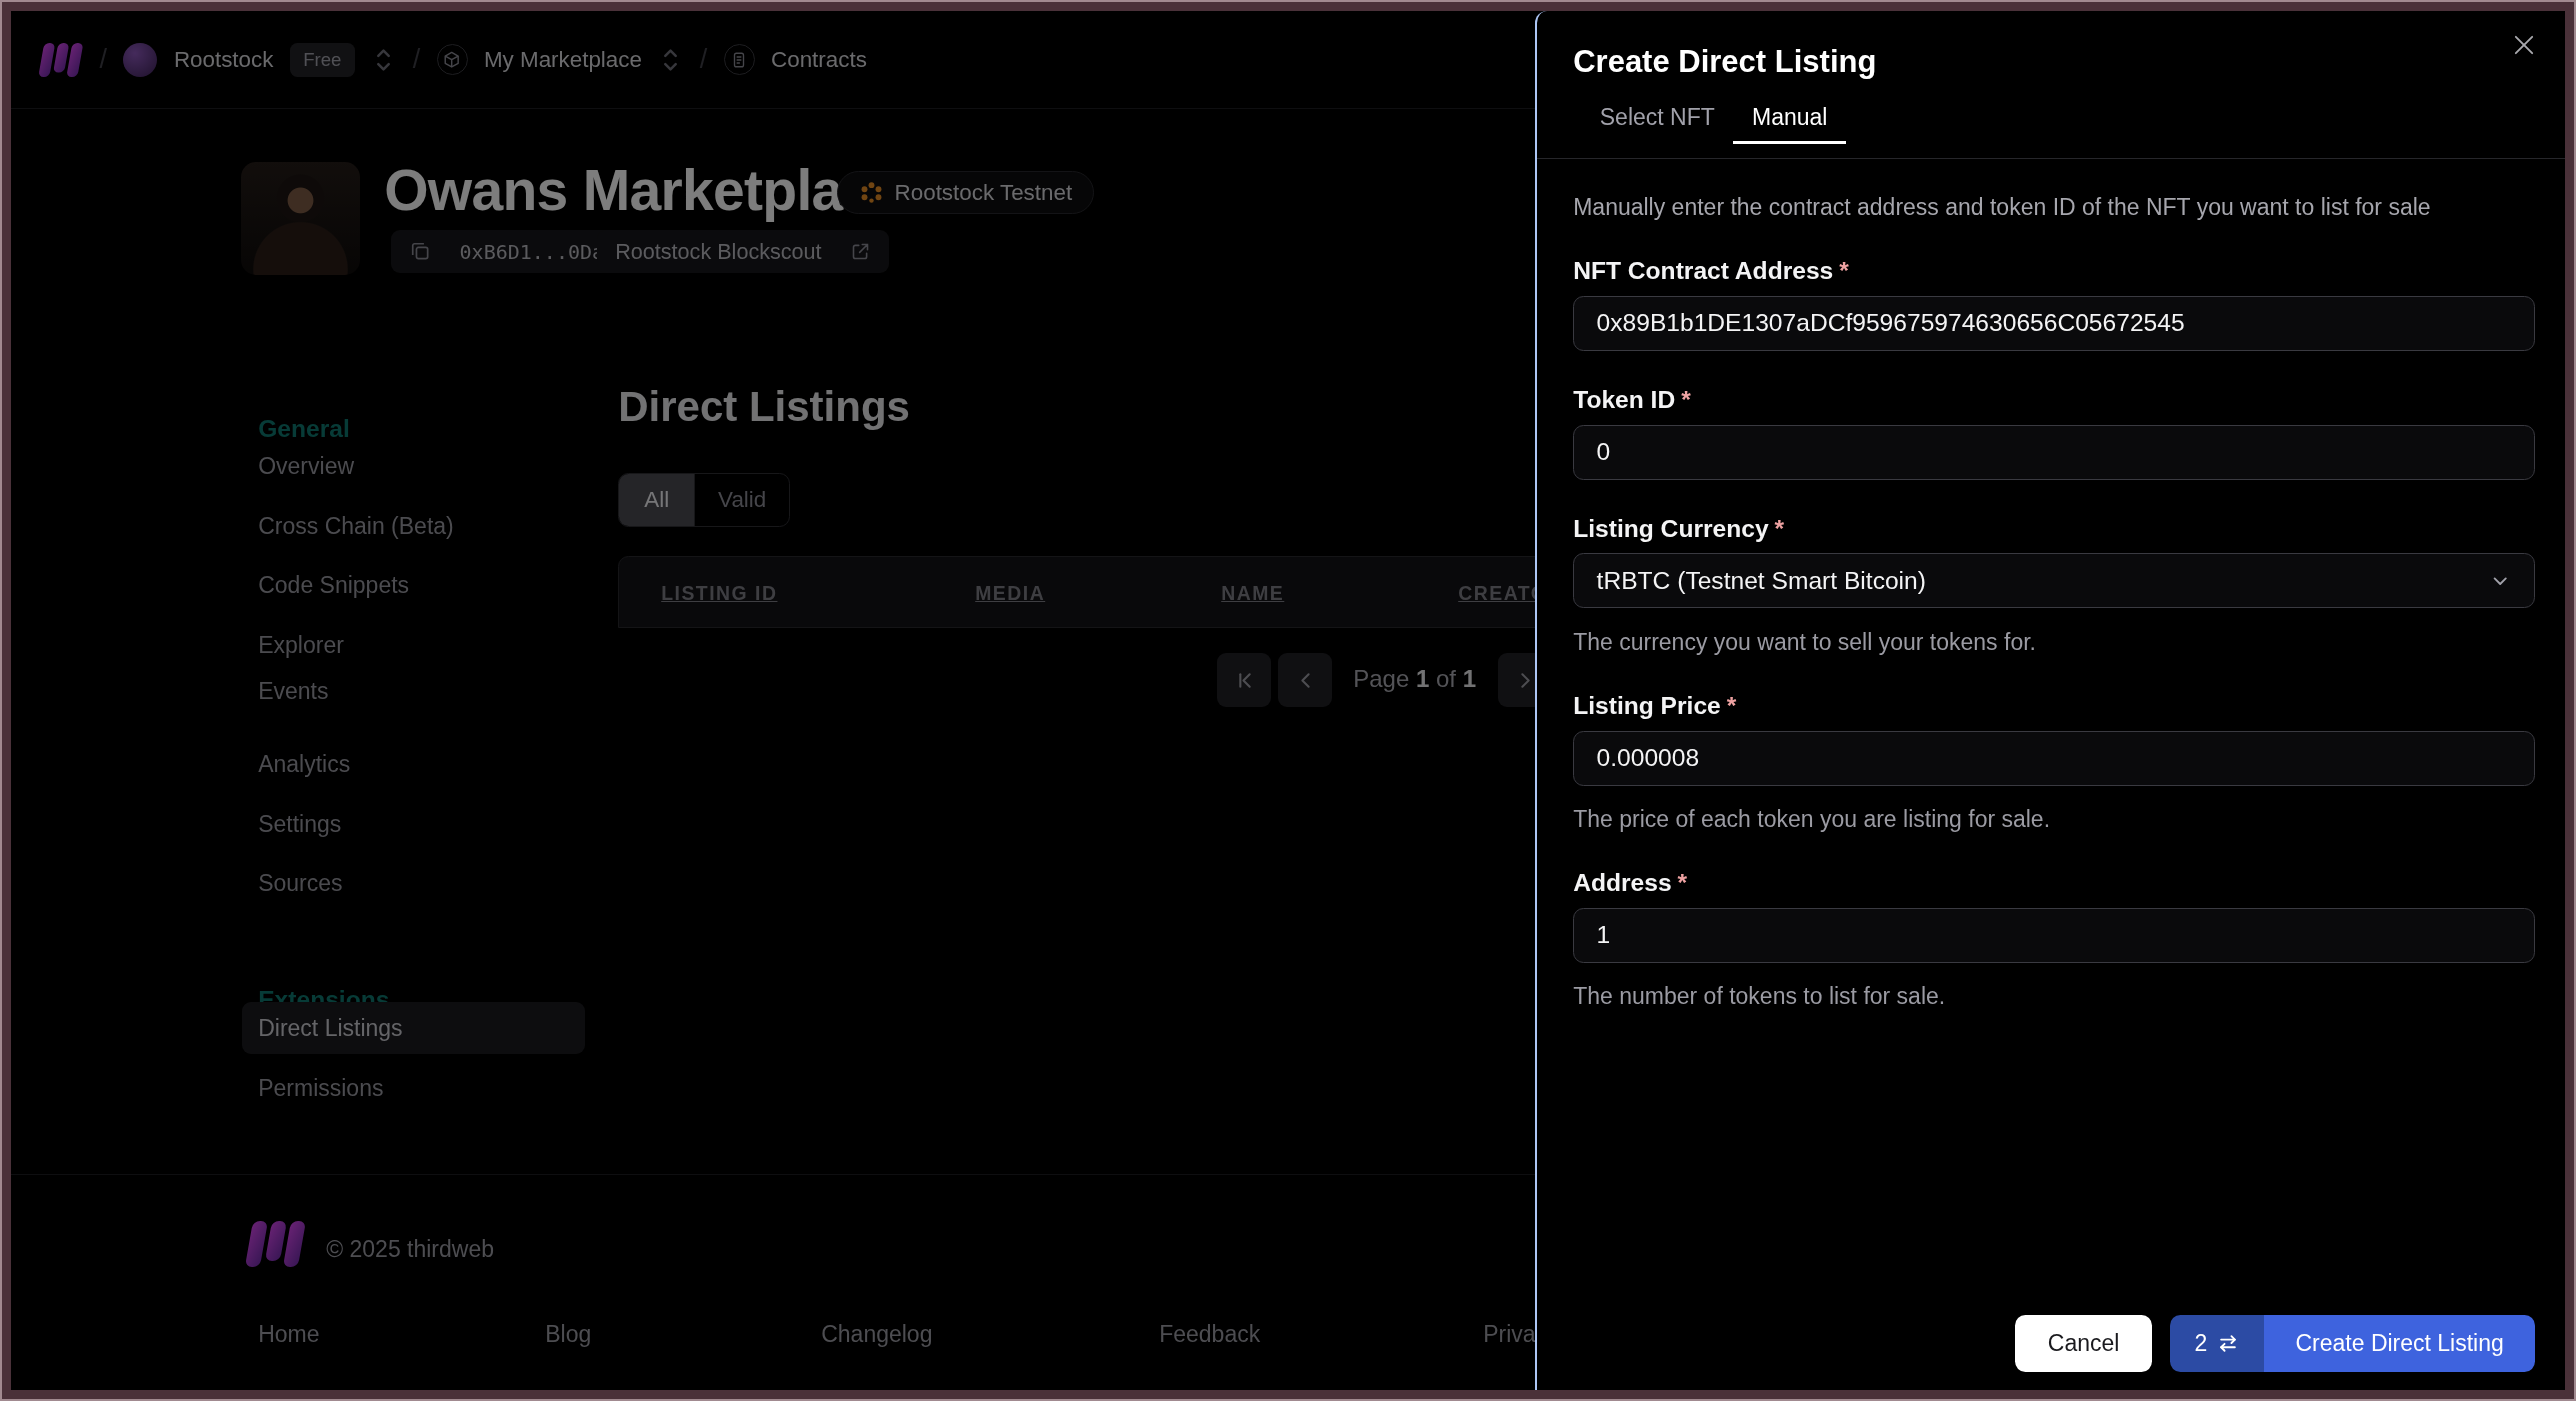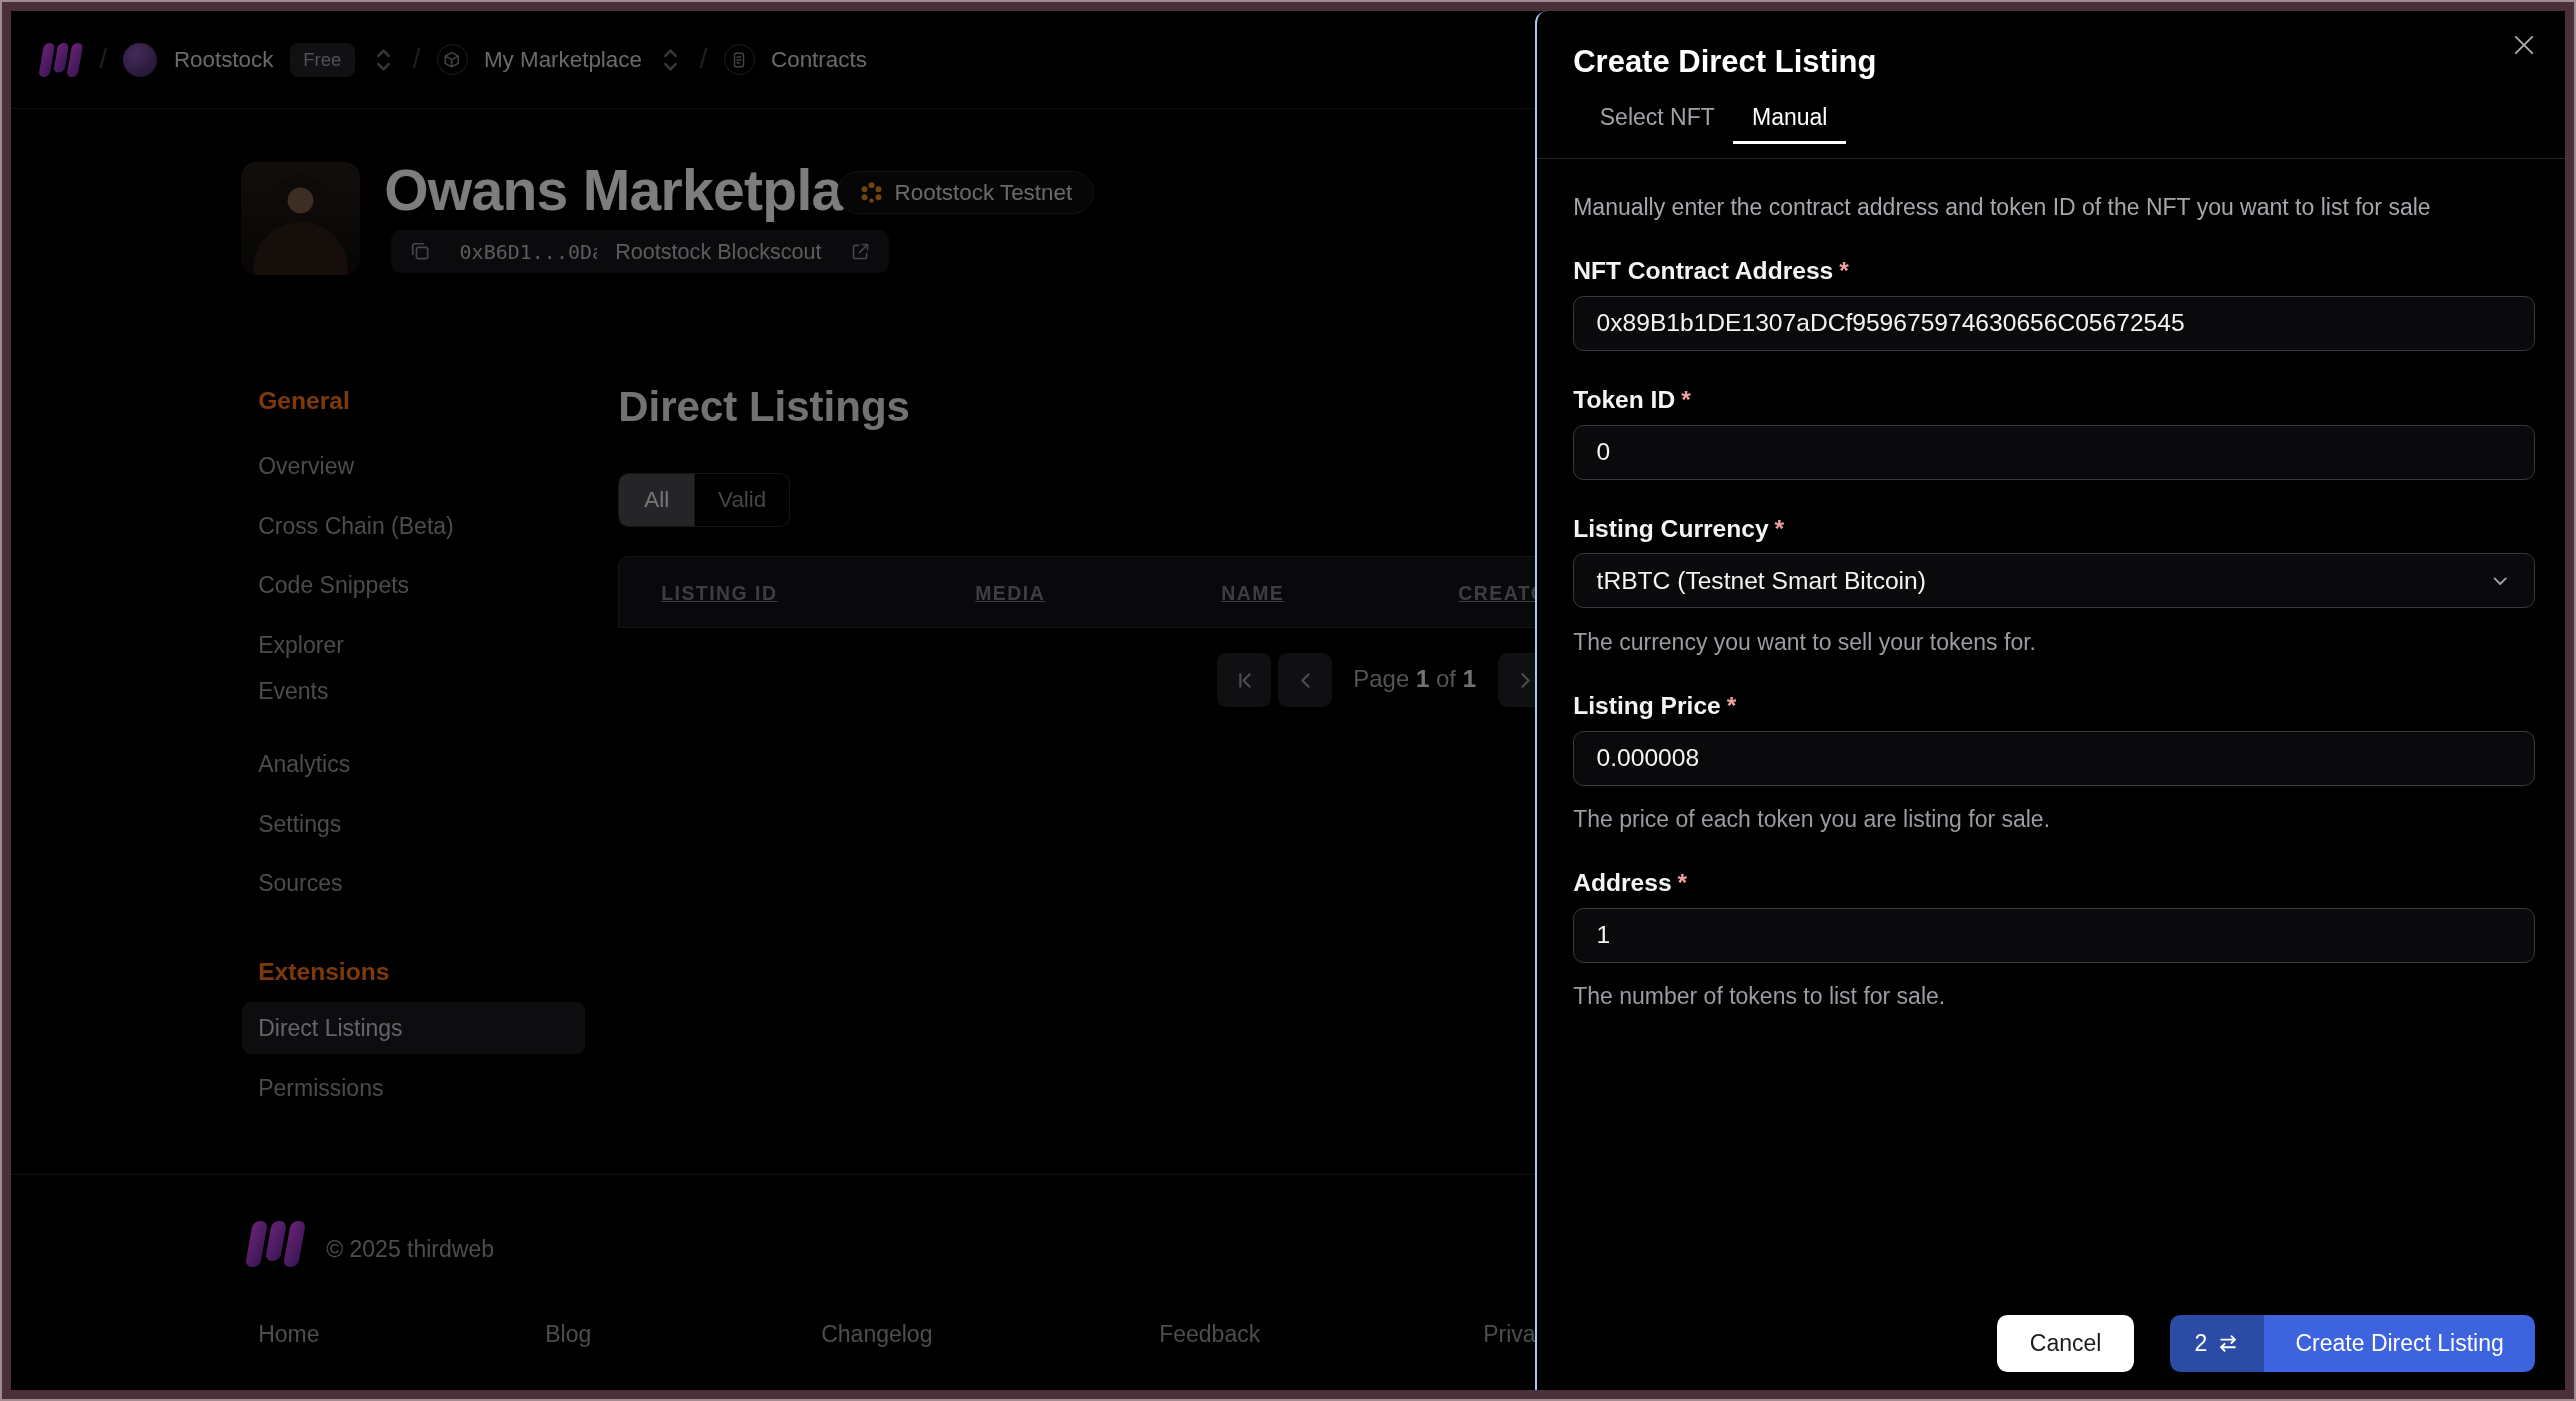--- a/index.html
+++ b/index.html
@@ -23,21 +23,21 @@
       radial-gradient(circle at 50% 34%, #7d5b45 0%, #7d5b45 13%, rgba(0,0,0,0) 14%),
       radial-gradient(circle at 50% 32%, #1c1512 0%, #1c1512 24%, rgba(0,0,0,0) 25%),
       radial-gradient(circle at 50% 95%, #2a1d17 0%, #2a1d17 38%, rgba(0,0,0,0) 39%),
       linear-gradient(180deg, #241c18, #0e0b0a); }
   .page-title { position:absolute; left:373px; top:146px; font-size:57px; font-weight:700; color:#fafafa; letter-spacing:-0.7px; }
   .network-badge { position:absolute; left:826px; top:160px; height:43px; border:1.5px solid #27272c; background:#0c0c0e; border-radius:21.6px; display:flex; align-items:center; gap:10.4px; padding:0 21px; color:#d4d4d8; font-size:22.4px; }
   .pill-btn { position:absolute; height:43px; background:#17171a; border-radius:9px; display:flex; align-items:center; gap:28px; padding:0 18px; color:#b7b7bd; font-size:21.6px; }
   .addr-btn { left:380px; top:219px; font-family:"DejaVu Sans Mono", monospace; font-size:20px; }
   .scan-btn { left:586px; top:219px; }
 
-  .side-heading { position:absolute; left:247px; font-size:24.6px; font-weight:700; color:#f97316; }
+  .side-heading { position:absolute; left:247px; font-size:24.6px; font-weight:700; color:#0f766e;margin-top:28px; }
   .side-item { position:absolute; left:247px; font-size:23px; color:#97979f;text-align:right; }
   .side-active-pill { position:absolute; left:231px; top:991px; width:343px; height:52px; background:#1b1b1f; border-radius:9px; }
   .side-active-label { position:absolute; left:247px; top:1004px; font-size:23px; color:#c9c9cf; }
 
   .main-heading { position:absolute; left:607px; top:372px; font-size:42px; font-weight:700; color:#e4e4e7; }
   .segmented { position:absolute; left:607px; top:462px; height:54px; display:flex; border:1.5px solid #2e2e33; border-radius:10.4px; overflow:hidden; }
   .seg { display:flex; align-items:center; justify-content:center; font-size:22.4px; }
   .seg-all { width:75px; background:#4a4a50; color:#ededf0; }
   .seg-valid { width:95px; color:#8b8b94; border-left:1.5px solid #2e2e33; }
   .table-card { position:absolute; left:607px; top:545px; width:1118px; height:72px; background:#131316; border:0.7px solid #28282d; border-radius:10.4px 10.4px 0 0; }
@@ -65,21 +65,21 @@
   .tabs-divider { position:absolute; left:0; right:0; top:147px; border-top:1.5px solid #26262a; }
 
   .form { position:absolute; left:36px; right:30px; top:181px; }
   .form-desc { font-size:23px; color:#a6a6ad; line-height:30px; }
   .f-label { margin-top:34px; font-size:24.6px; font-weight:600; color:#f4f4f5; line-height:30px; }
   .f-label .req { color:#eea2a2; margin-left:6px; }
   .f-input { margin-top:9.7px; width:100%; height:55px; background:#0a0a0c; border:1.5px solid #3a3a41; border-radius:10.4px; color:#f4f4f5; font-size:24.6px; padding:0 22.4px; font-family:"Liberation Sans", sans-serif; outline:none; }
   .f-select { margin-top:9.7px; width:100%; height:55px; background:#0a0a0c; border:1.5px solid #3a3a41; border-radius:10.4px; color:#f4f4f5; font-size:24.6px; padding:0 22.4px; display:flex; align-items:center; justify-content:space-between; }
   .f-helper { margin-top:18.6px; font-size:23px; color:#9b9ba3; line-height:30px; }
 
-  .drawer-footer { position:absolute; right:30px; bottom:18px; display:flex; align-items:flex-end; gap:36px; }
+  .drawer-footer { position:absolute; right:30px; bottom:18px; display:flex; align-items:flex-end; gap:18px; }
   .cancel-btn { height:57px; padding:0 33px; background:#fff; color:#1a1a1e; border:none; border-radius:10.4px; font-size:23px; font-weight:500; font-family:"Liberation Sans", sans-serif; }
   .submit-group { display:flex; height:57px; border-radius:10.4px; overflow:hidden; }
   .tx-badge { width:94px; background:#2c4ba4; color:#fff; display:flex; align-items:center; justify-content:center; gap:9px; font-size:23px; }
   .submit-btn { padding:0 31px; background:#3e63de; color:#fff; border:none; display:flex; align-items:center; font-size:23px; font-weight:500; font-family:"Liberation Sans", sans-serif; }
 
   svg { display:block; }
 </style>
 </head>
 <body>
 

